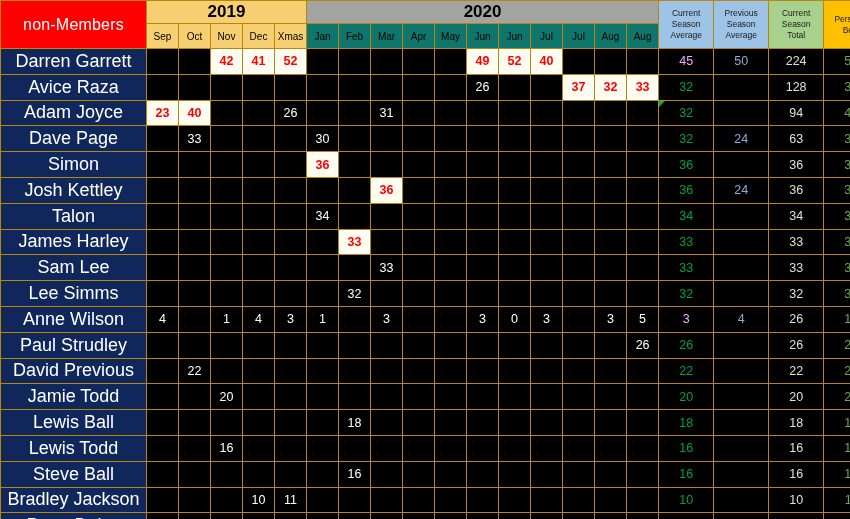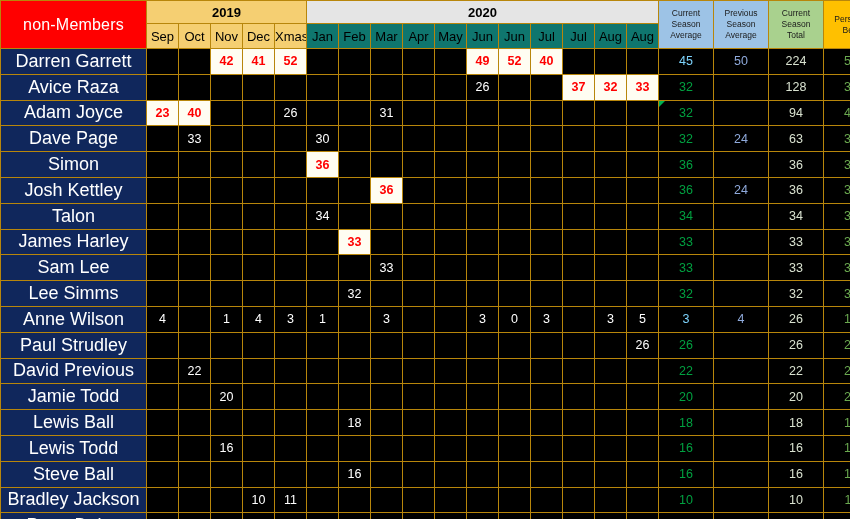--- a/index.html
+++ b/index.html
@@ -49,33 +49,33 @@
     color: #ffffff;
     font-size: 16px;
     font-weight: normal;
     letter-spacing: .2px;
   }
 
   
   .hdr-year {
     background: #f5cf72;
     color: #000000;
-    font-size: 13px;
+    font-size: 17px;
     font-weight: bold;
     height: 22px;
   }
   .hdr-year-2020 {
-    background: #e5e5e5;
+    background: #a3a3a3;
   }
 
   
   .hdr-month {
     background: #f5cf72;
     color: #000000;
-    font-size: 13px;
+    font-size: 10px;
     font-weight: normal;
     height: 24px;
   }
   .hdr-month.y2020 {
     background: #0f766e;
   }
 
   
   .hdr-sum {
     font-size: 8.5px;
@@ -111,21 +111,21 @@
   
   .cell.hl {
     background: #fffdf2;
     color: #ff0000;
     font-weight: bold;
   }
 
   
   .sum { background: #000000; font-size: 12.5px; }
   .sum.avg-green   { color: #00a040; }
-  .sum.avg-red     { color: #7dd3fc; margin-top: 18px; }
+  .sum.avg-red     { color: #f0abfc; margin-top: 18px; }
   .sum.prev-blue   { color: #8faadc; }
   .sum.total-grey  { color: #d9e2d0; text-align: center; }
   .sum.pb-green    { color: #6aa84f; }
 
   
   .corner-mark {
     position: relative;
   }
   .corner-mark::before {
     content: "";

